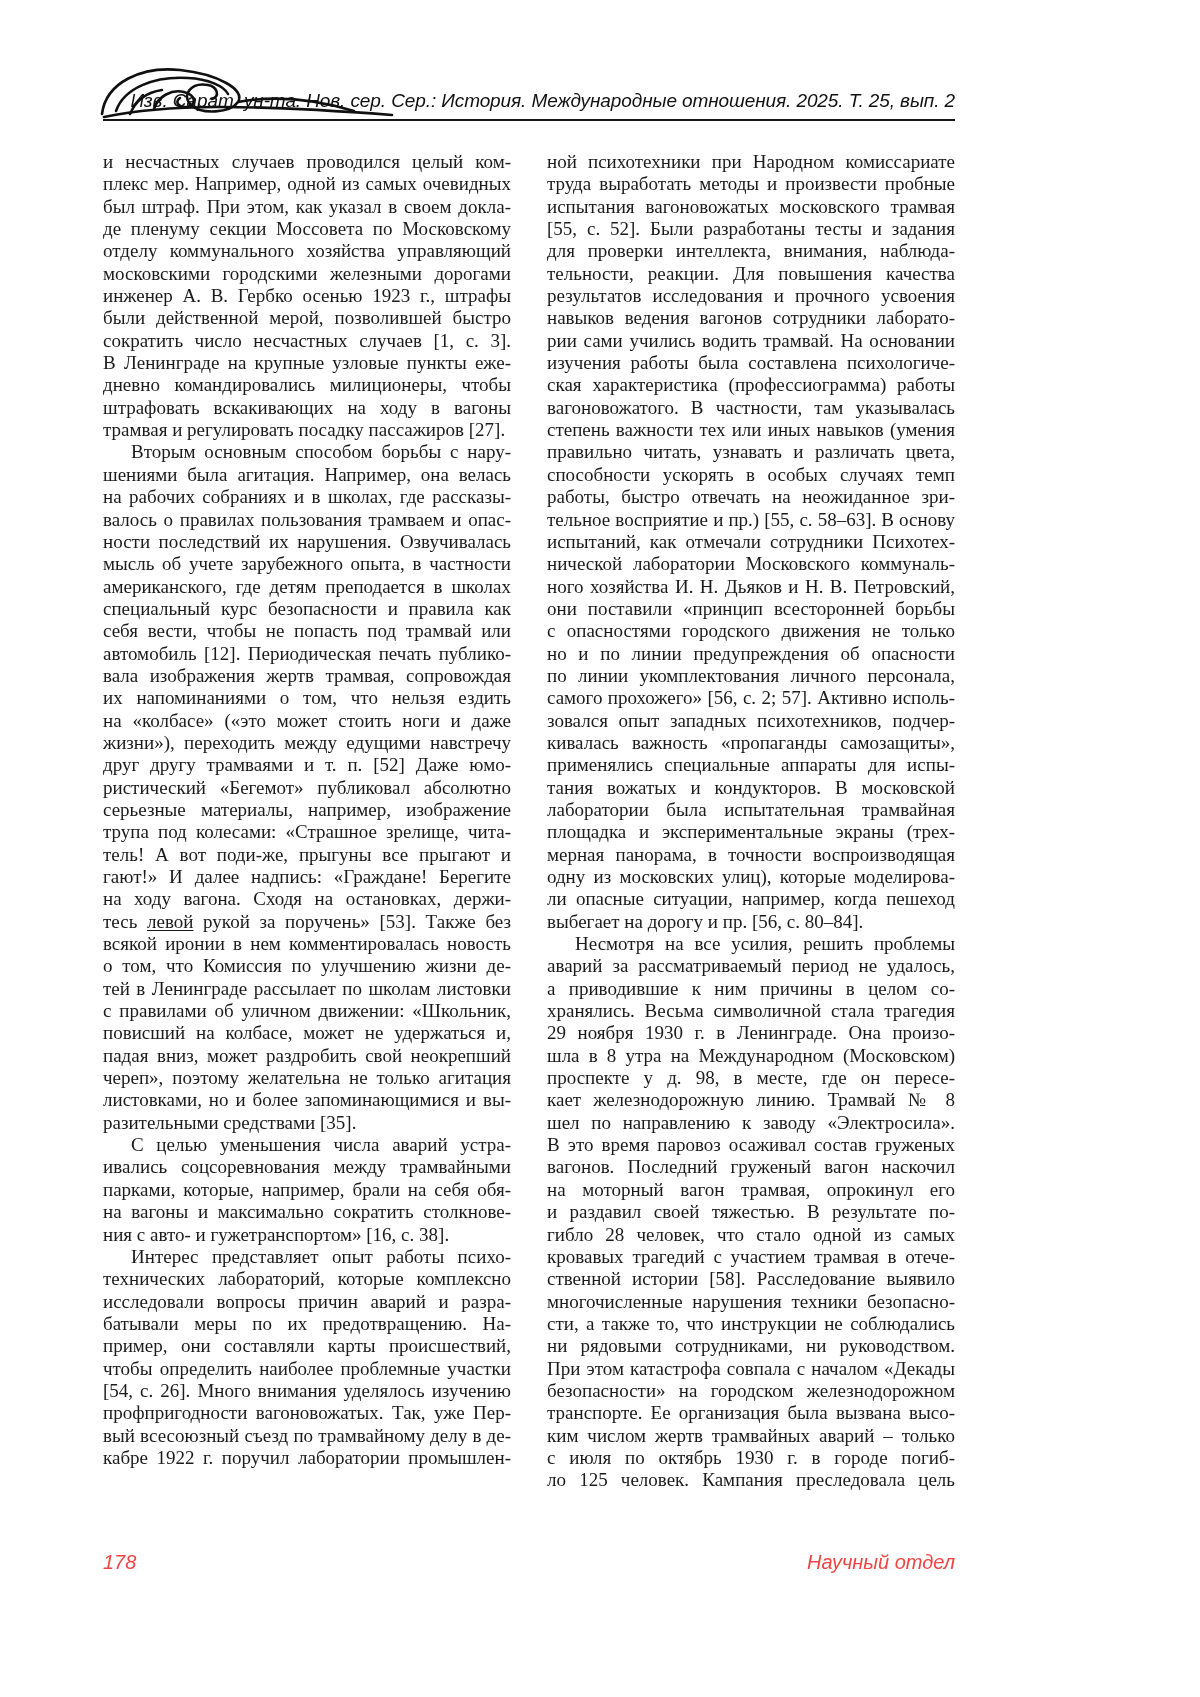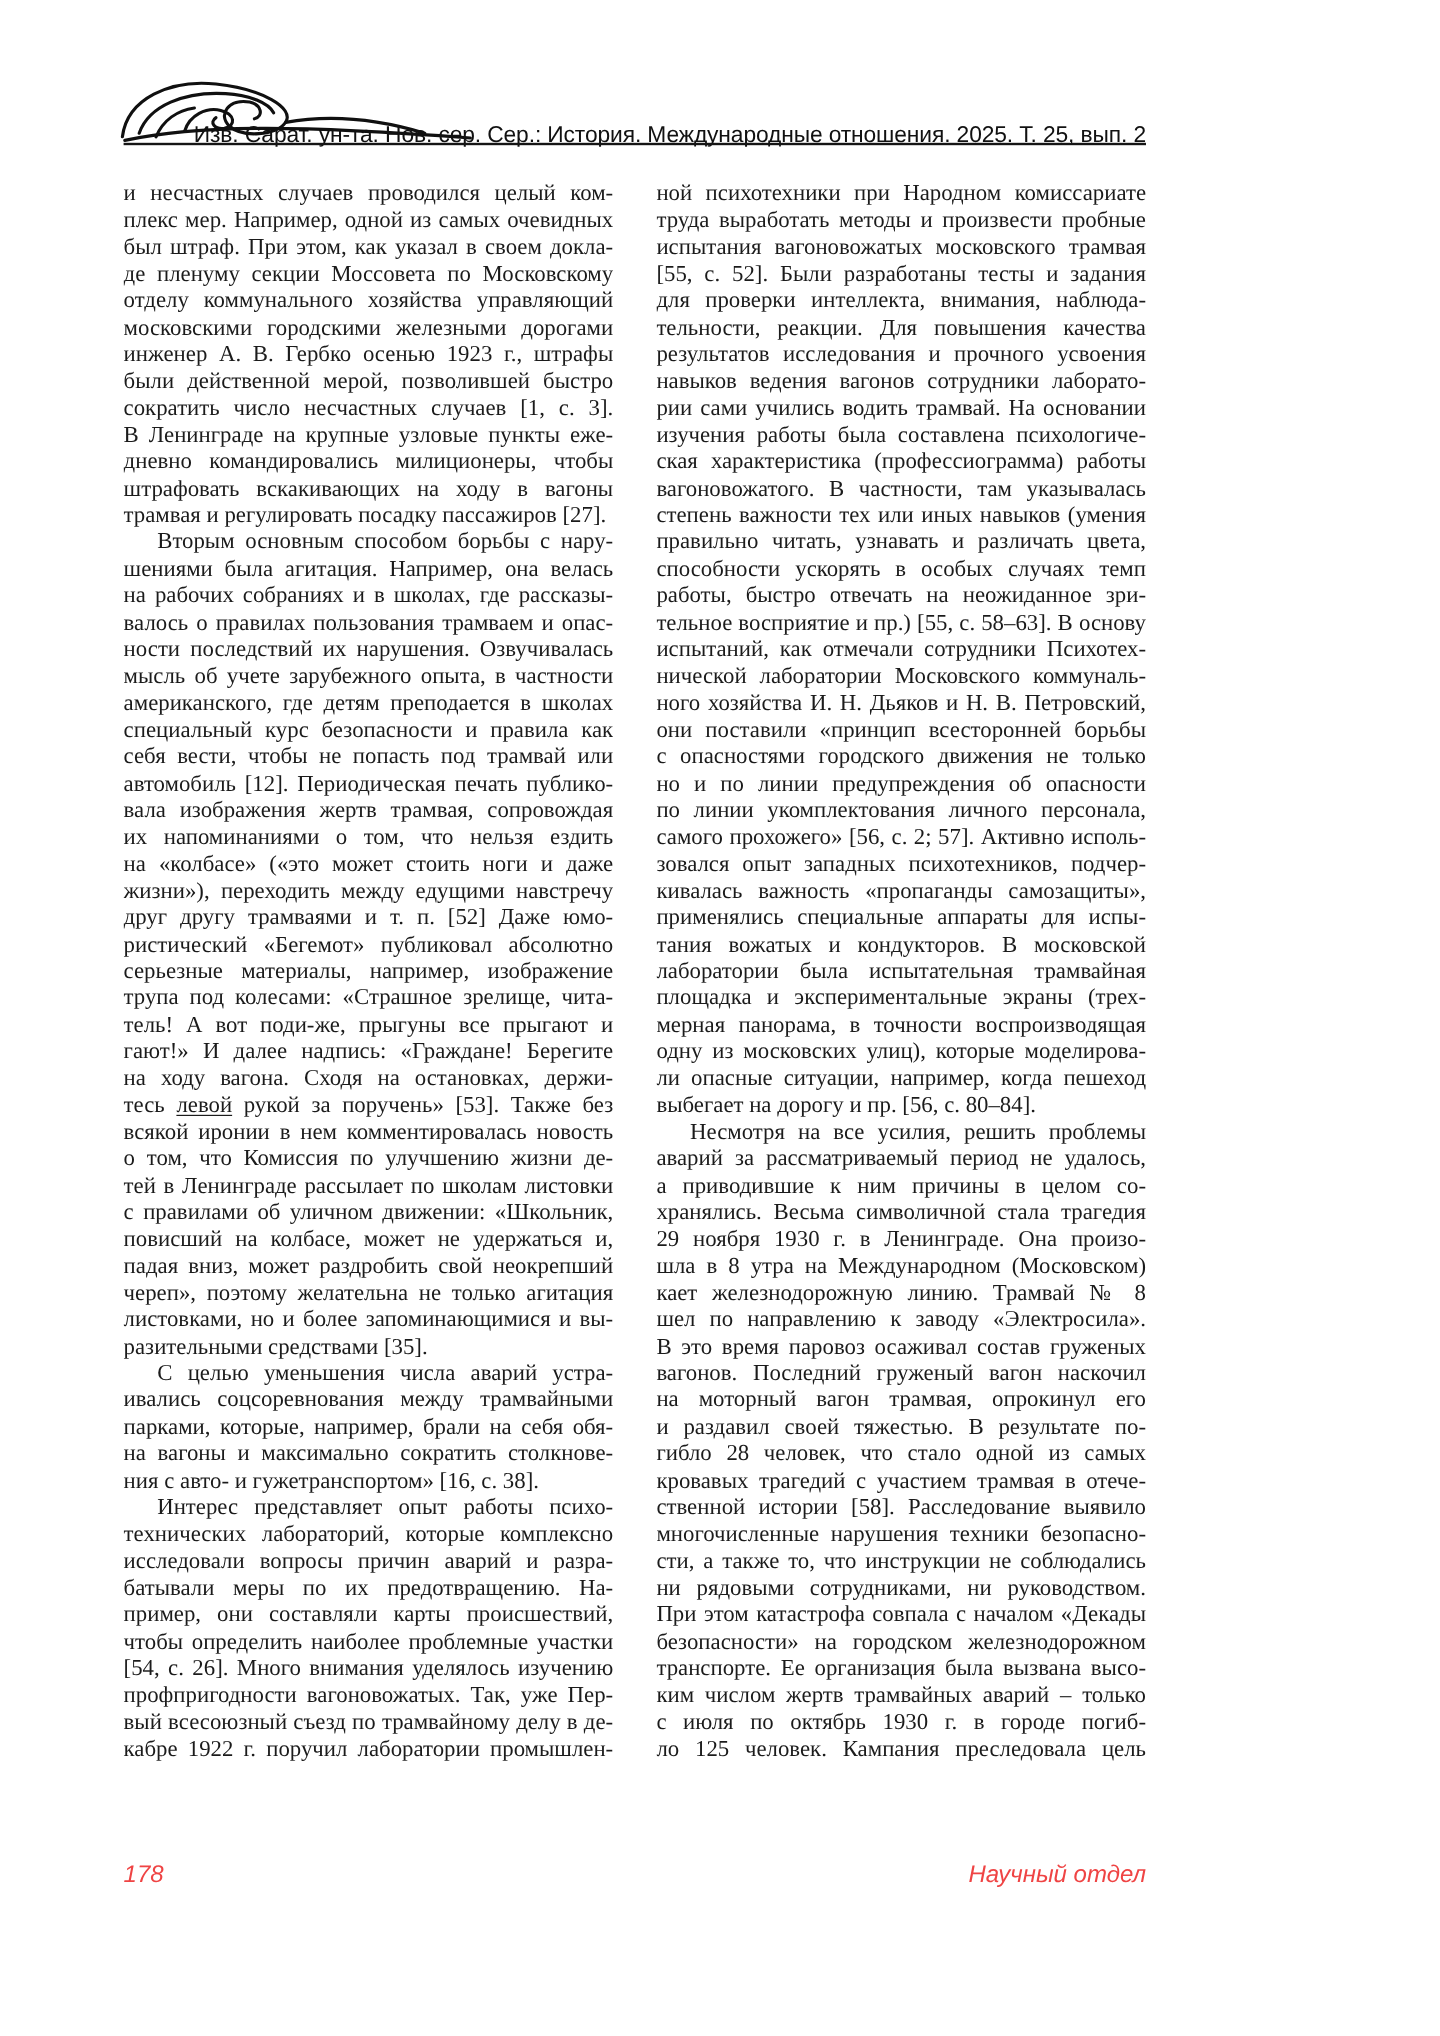--- a/index.html
+++ b/index.html
@@ -5,21 +5,21 @@
   html,body { margin:0; padding:0; }
   body {
     width:1200px; height:1697px; position:relative;
     background:#ffffff; color:#1b1b1b;
     font-family:"Liberation Serif","DejaVu Serif",serif;
     overflow:hidden;
   }
   .header-text {
     position:absolute; top:90px; left:103px; width:852px;
     text-align:right; font-family:"Liberation Sans","DejaVu Sans",sans-serif;
-    font-size:19px; letter-spacing:-0.1px; color:#111;margin-top:12px;
+    font-style:italic; font-size:19px; letter-spacing:-0.1px; color:#111;
   }
   .header-rule {
     position:absolute; top:119px; left:103px; width:852px; height:2px;
     background:#151515;
   }
   .ornament { position:absolute; left:96px; top:64px; }
   .columns {
     position:absolute; top:151px; left:103px; width:852px;
     display:flex; gap:36px;
   }
@@ -155,20 +155,21 @@
       <div class="line">мерная панорама, в точности воспроизводящая</div>
       <div class="line">одну из московских улиц), которые моделирова-</div>
       <div class="line">ли опасные ситуации, например, когда пешеход</div>
       <div class="line end">выбегает на дорогу и пр. [56, с. 80–84].</div>
       <div class="line ind">Несмотря на все усилия, решить проблемы</div>
       <div class="line">аварий за рассматриваемый период не удалось,</div>
       <div class="line">а приводившие к ним причины в целом со-</div>
       <div class="line">хранялись. Весьма символичной стала трагедия</div>
       <div class="line">29 ноября 1930 г. в Ленинграде. Она произо-</div>
       <div class="line">шла в 8 утра на Международном (Московском)</div>
+      <div class="line">проспекте у д. 98, в месте, где он пересе-</div>
       <div class="line">кает железнодорожную линию. Трамвай № 8</div>
       <div class="line">шел по направлению к заводу «Электросила».</div>
       <div class="line">В это время паровоз осаживал состав груженых</div>
       <div class="line">вагонов. Последний груженый вагон наскочил</div>
       <div class="line">на моторный вагон трамвая, опрокинул его</div>
       <div class="line">и раздавил своей тяжестью. В результате по-</div>
       <div class="line">гибло 28 человек, что стало одной из самых</div>
       <div class="line">кровавых трагедий с участием трамвая в отече-</div>
       <div class="line">ственной истории [58]. Расследование выявило</div>
       <div class="line">многочисленные нарушения техники безопасно-</div>

